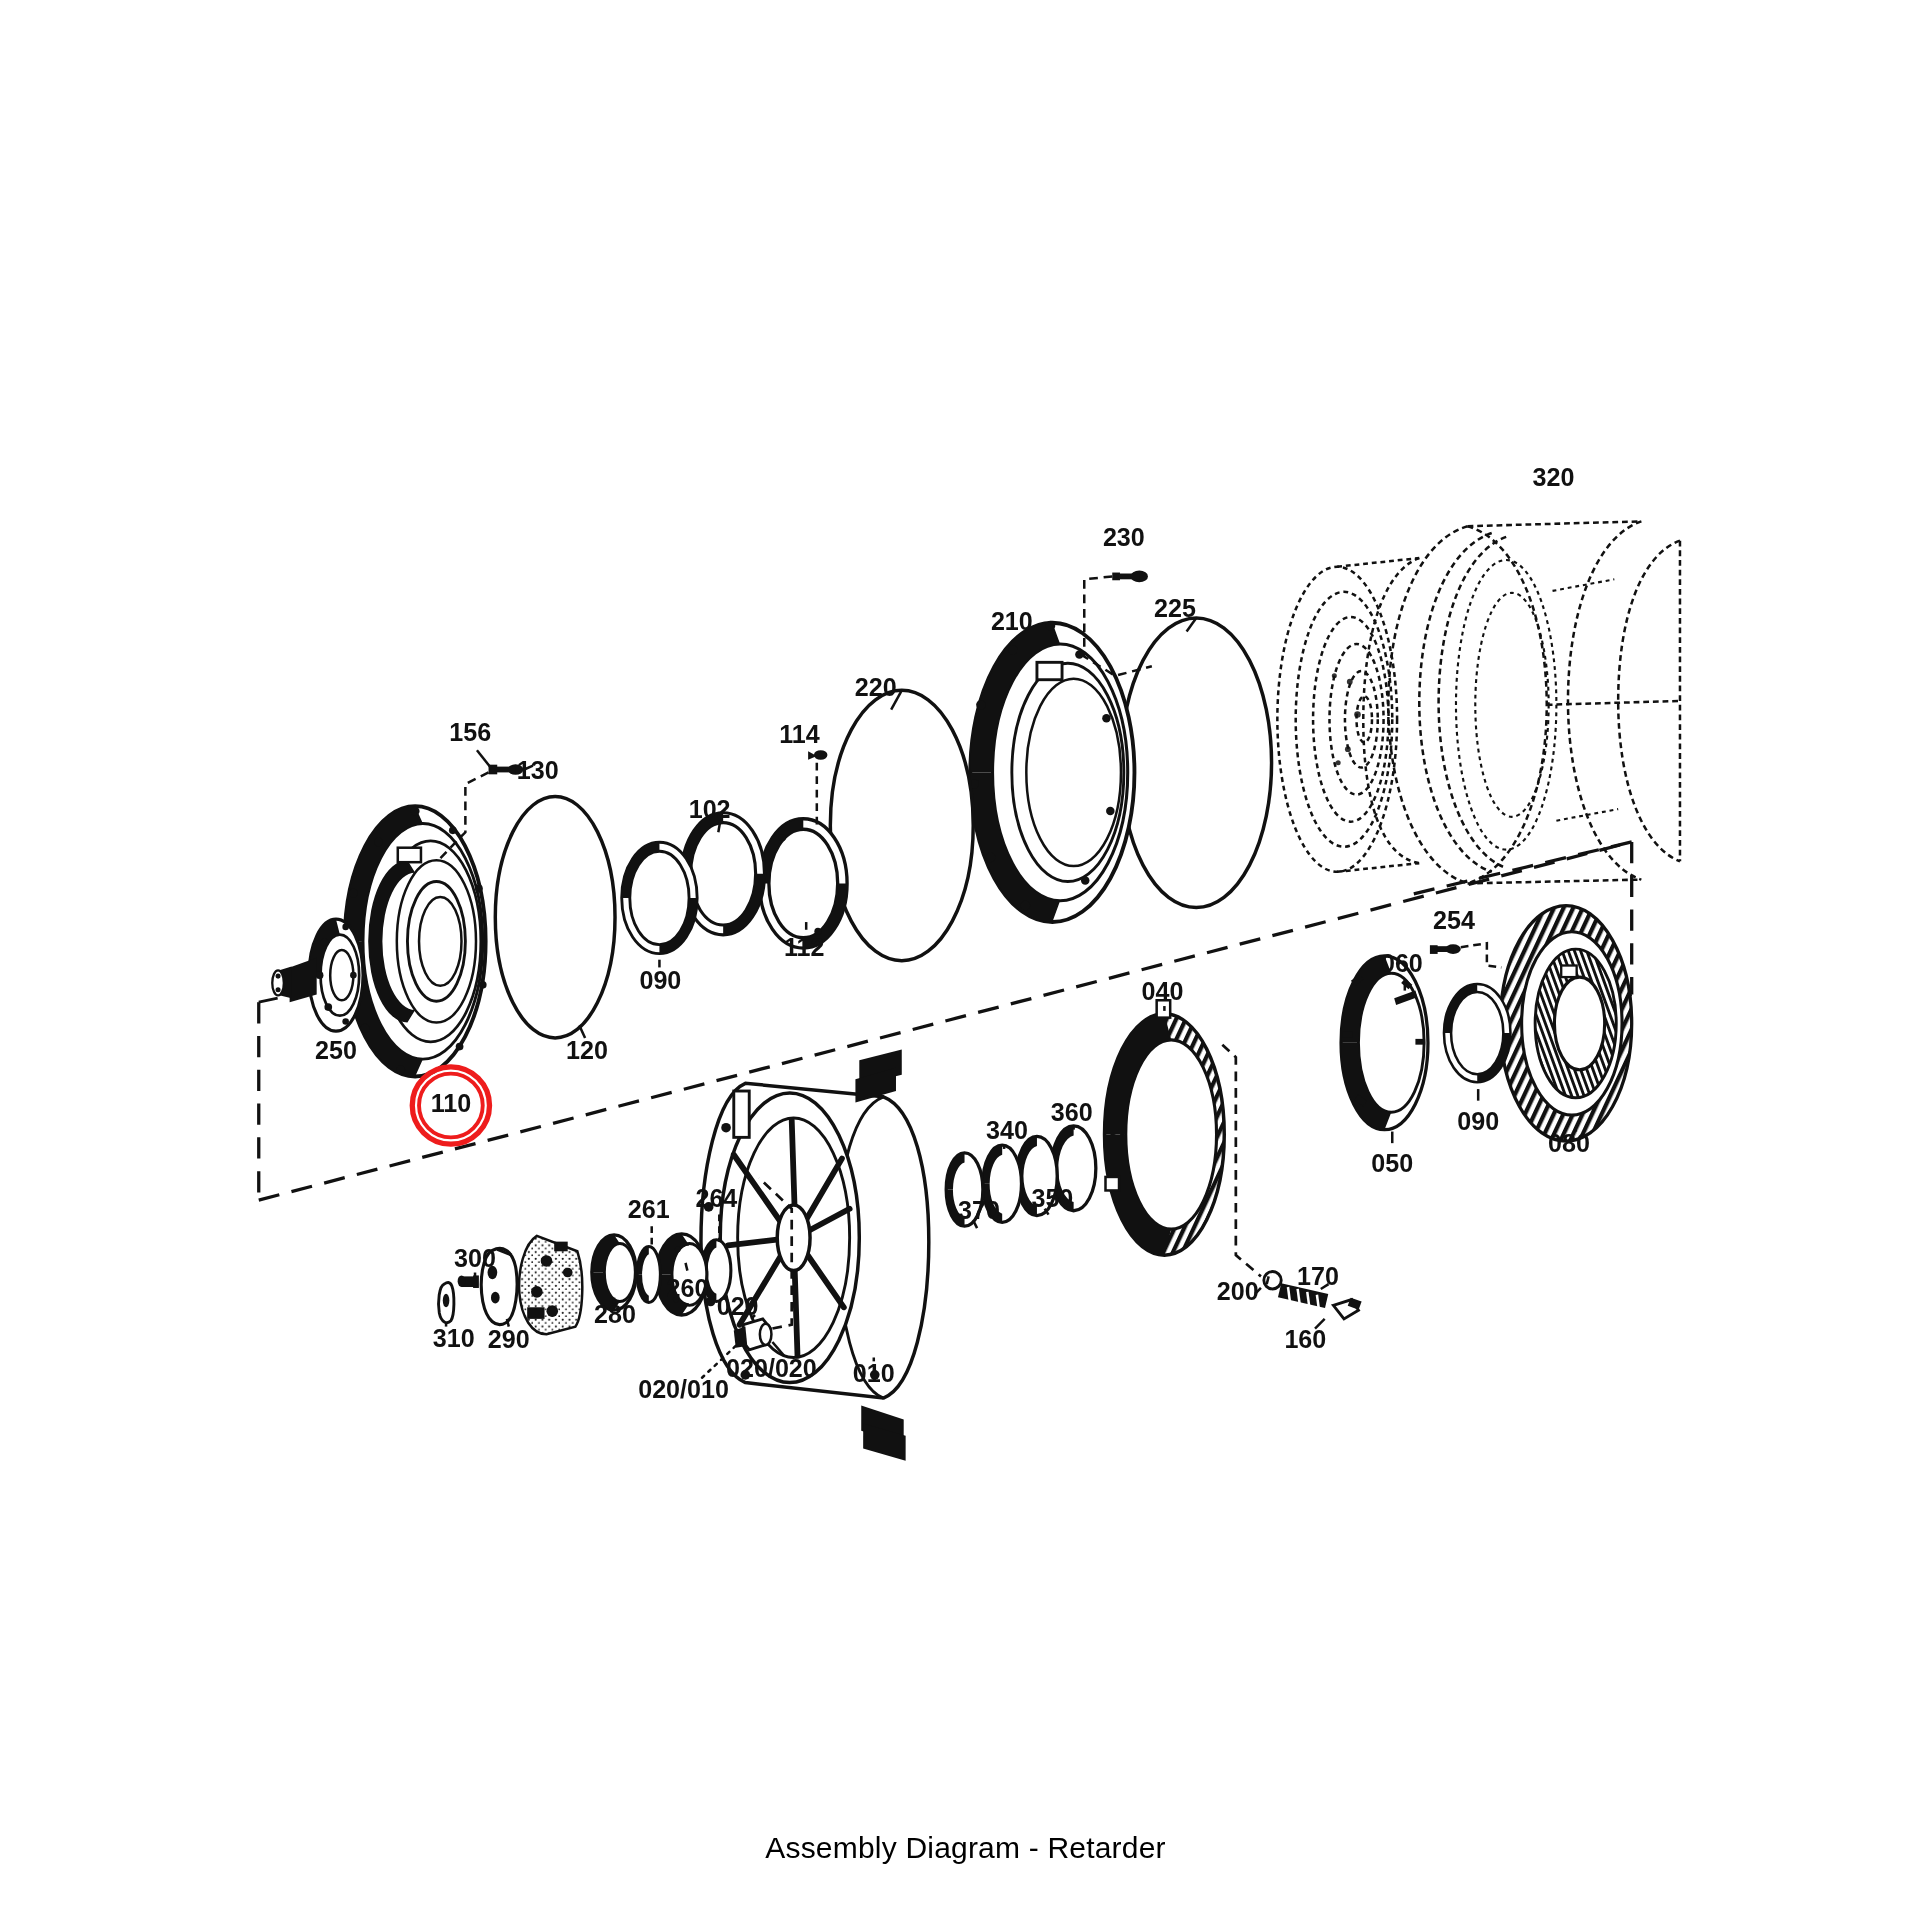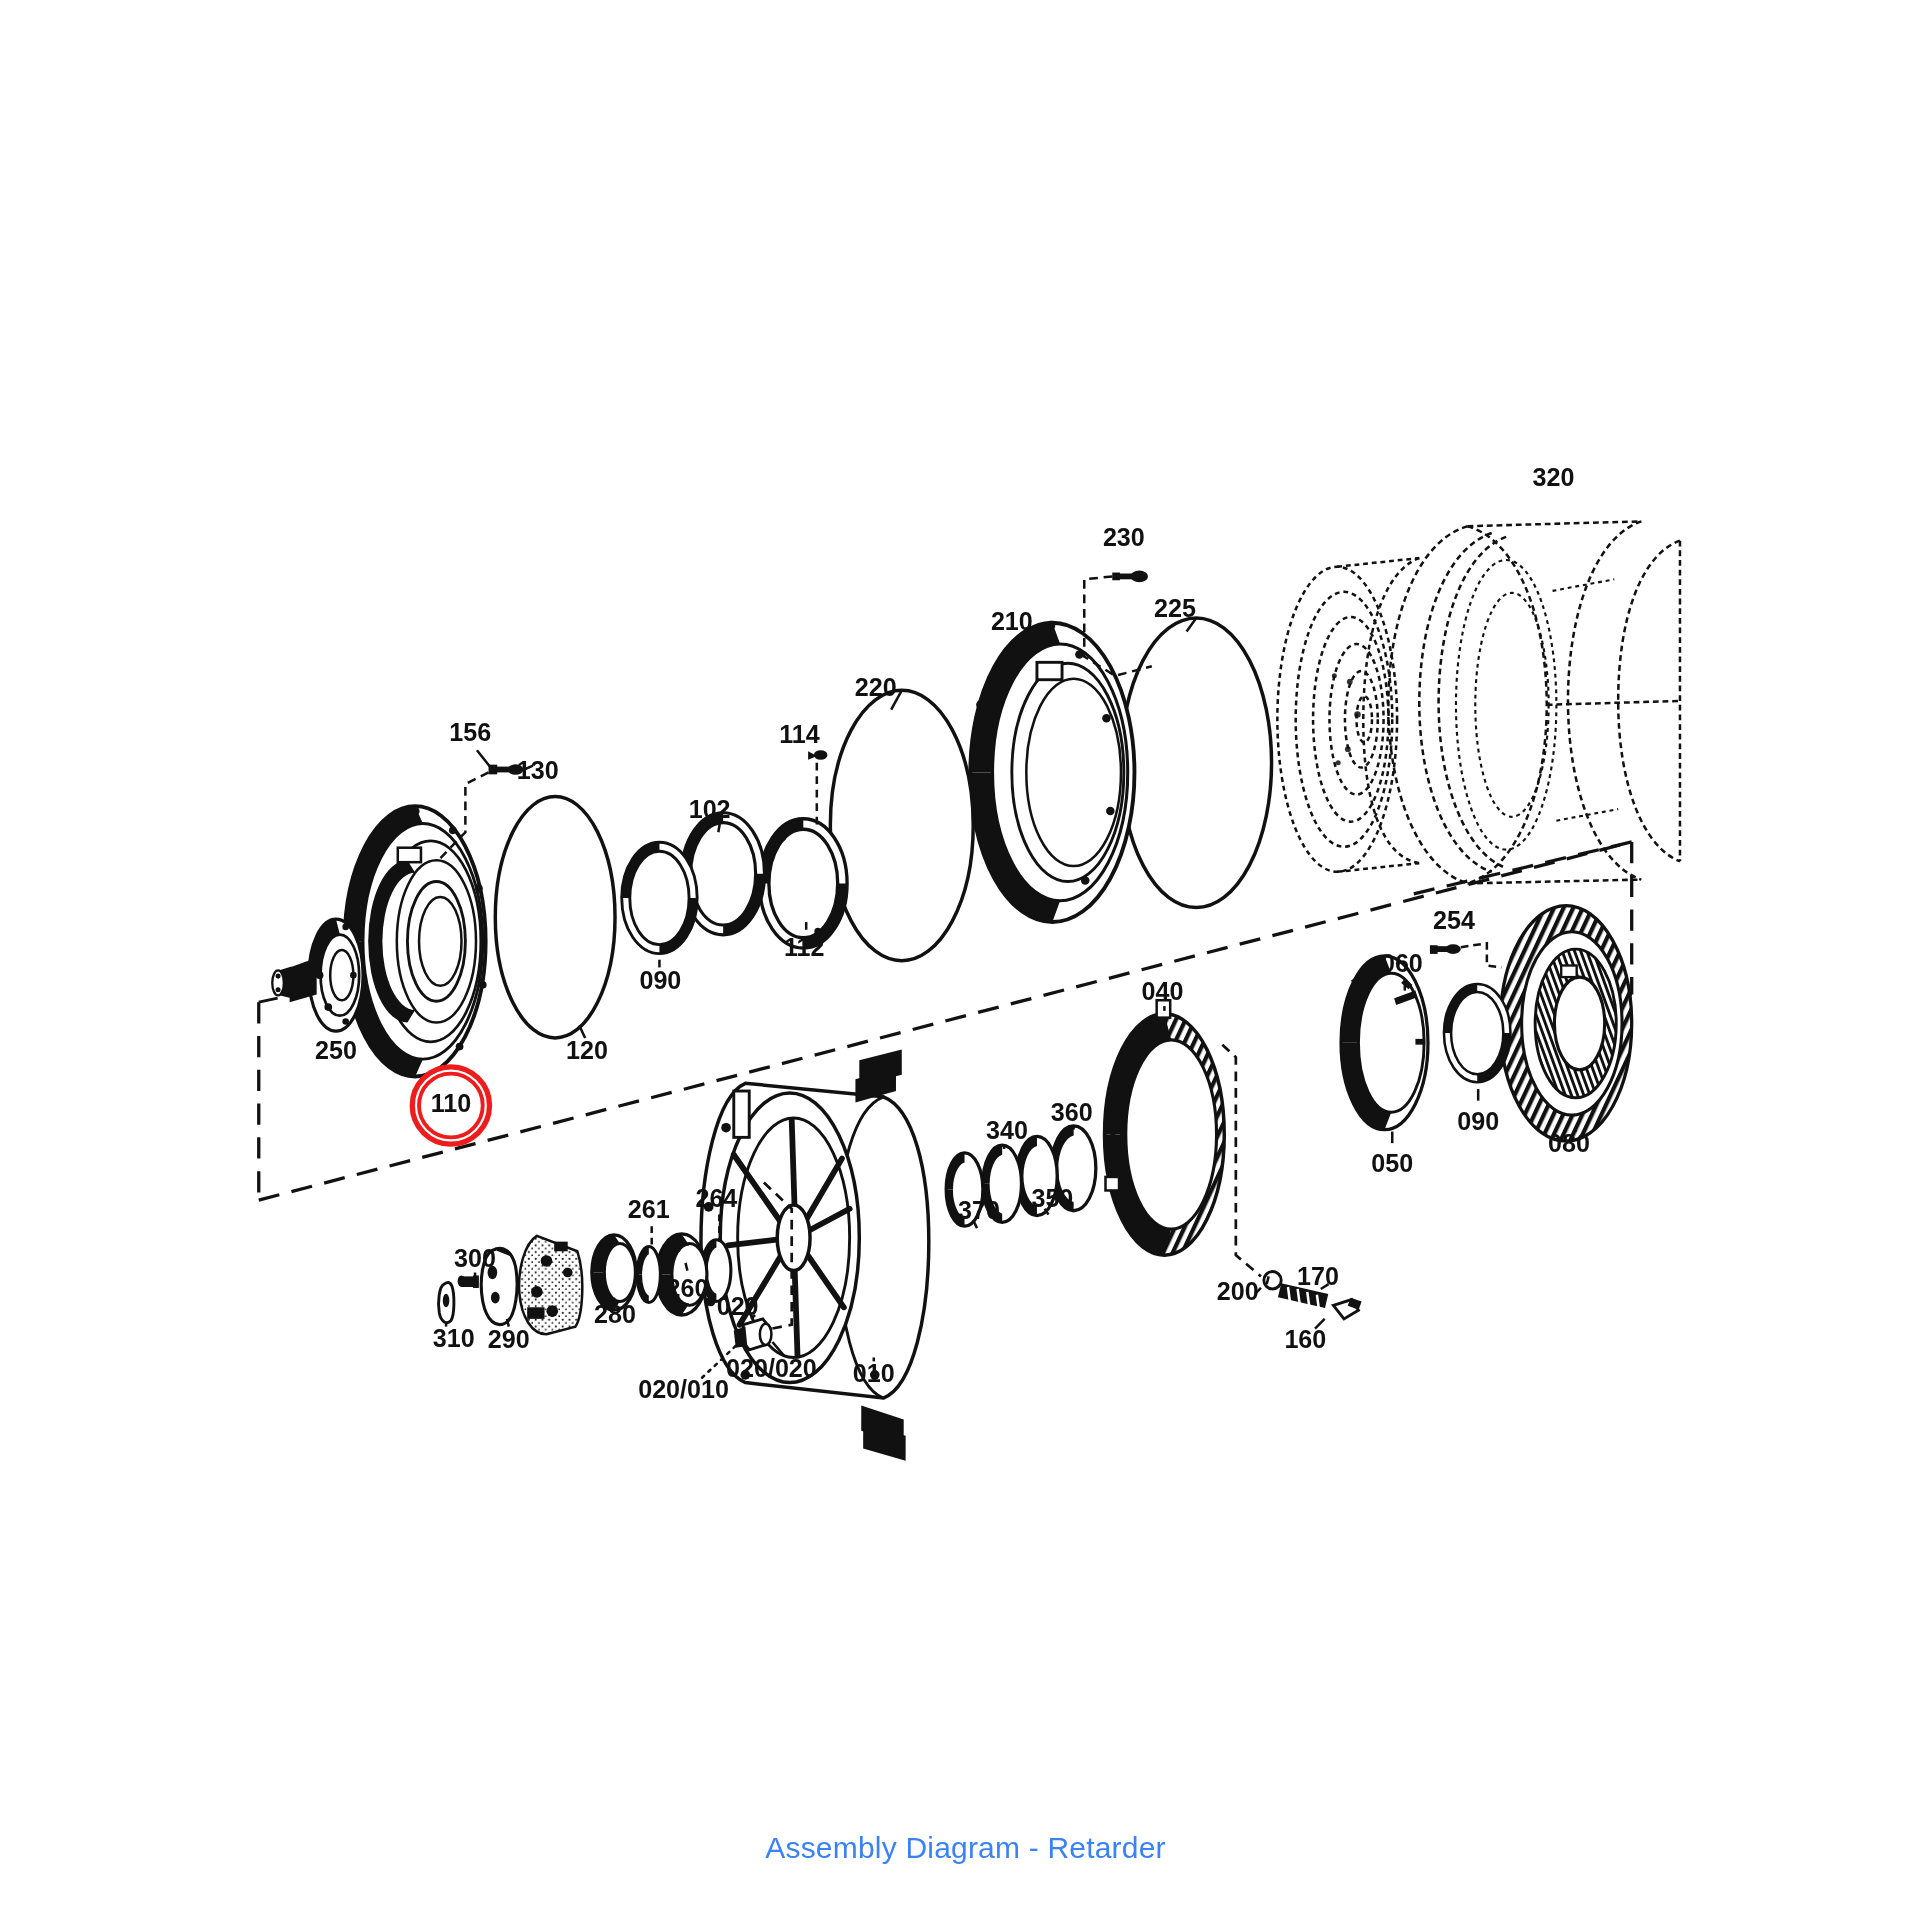--- a/index.html
+++ b/index.html
@@ -566,16 +566,16 @@
         <text x="672" y="1255" text-anchor="middle" dominant-baseline="middle" font-size="26">261</text>
         <text x="712" y="1336" text-anchor="middle" dominant-baseline="middle" font-size="26">260</text>
         <text x="637" y="1363" text-anchor="middle" dominant-baseline="middle" font-size="26">280</text>
         <text x="492" y="1305" text-anchor="middle" dominant-baseline="middle" font-size="26">300</text>
         <text x="470" y="1388" text-anchor="middle" dominant-baseline="middle" font-size="26">310</text>
         <text x="527" y="1389" text-anchor="middle" dominant-baseline="middle" font-size="26">290</text>
       </g>
 
 </svg>
 
-<div class="cap" style="color: #3b82f6;">Assembly Diagram - Retarder</div>
+<div class="cap" style="color: #000000;">Assembly Diagram - Retarder</div>
 
 </div>
 
 
 </body></html>

